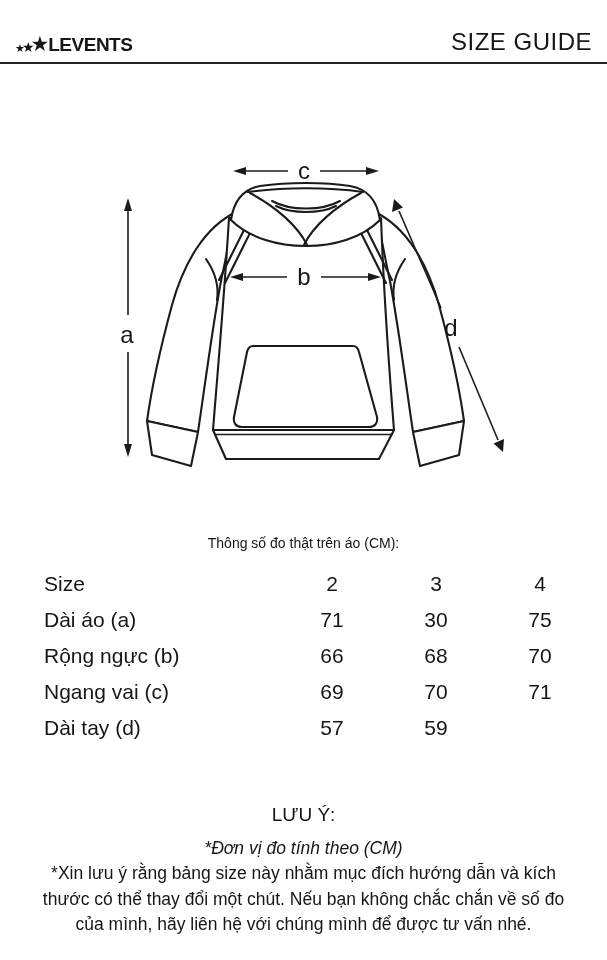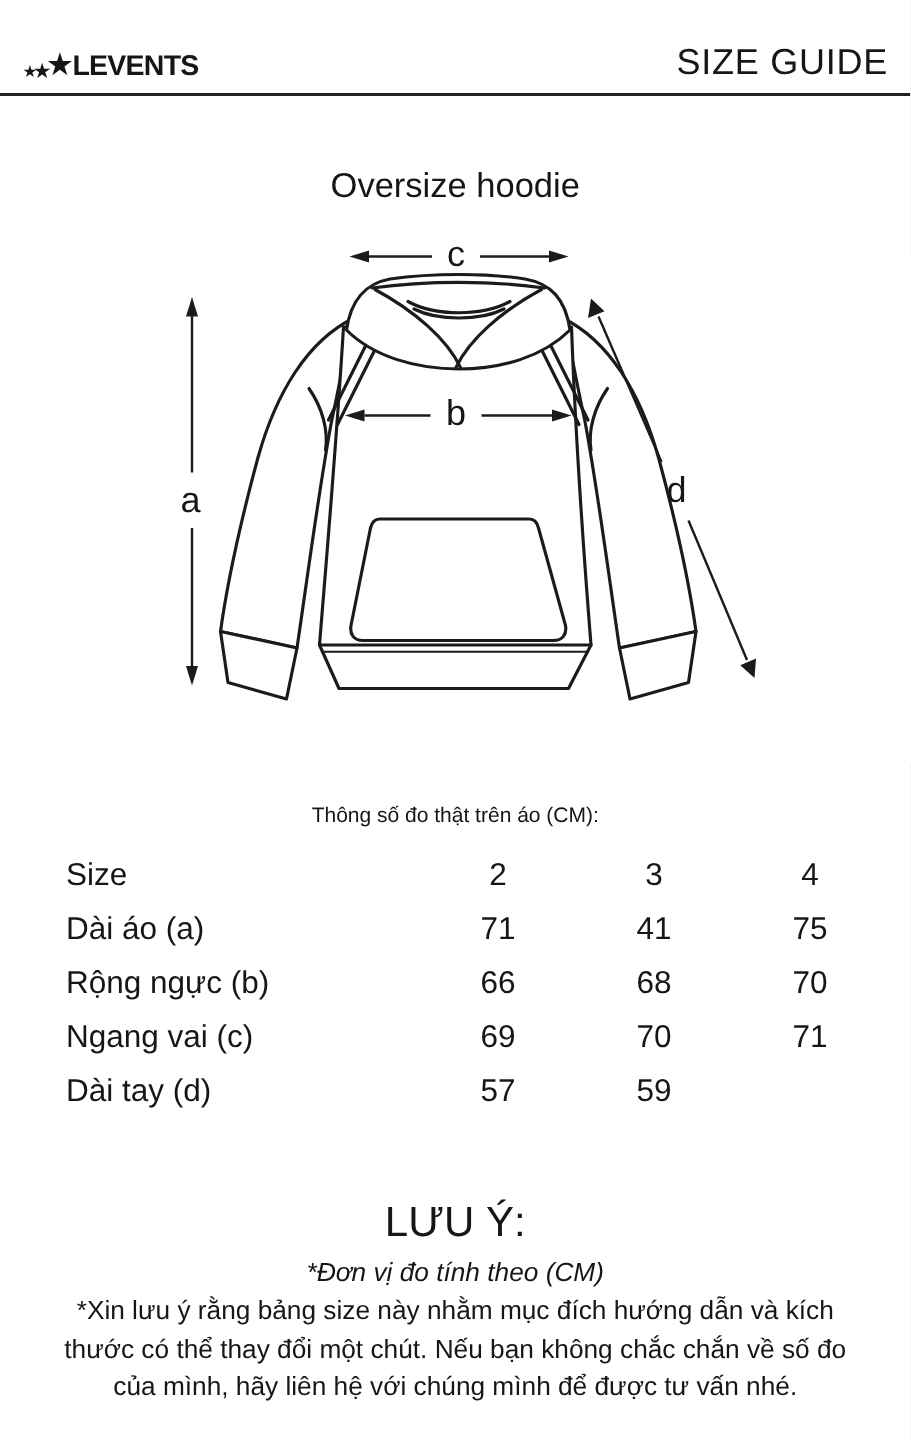--- a/index.html
+++ b/index.html
@@ -52,42 +52,41 @@
   }
   .size-table{margin:8px 15px 0 44px;}
   .trow{
     display:grid;grid-template-columns:1fr 104px 104px 104px;
     align-items:center;height:36px;font-size:21px;
   }
   .trow .cell-label{text-align:left;}
   .trow .cell-val{text-align:center;}
   
   .notes{position:absolute;top:800px;left:0;right:0;text-align:center;}
-  .notes-title{margin:0;font-size:28px;font-weight:400;line-height:30px;}
+  .notes-title{margin:0;font-size:19px;font-weight:400;line-height:30px;}
   .notes-unit{margin:6px 0 0 0;font-size:17.5px;line-height:25px;font-style:italic;}
   .notes-body{margin:0 auto;max-width:545px;font-size:17.5px;line-height:25.5px;}
 </style>
 </head>
 <body>
 
 <div class="page">
 
   <header class="header">
     <div class="logo">
       <span class="stars">
         <span class="st s1">★</span>
         <span class="st s2">★</span>
         <span class="st s3">★</span>
       </span>
       <span class="brand">LEVENTS</span>
     </div>
     <div class="page-label">SIZE GUIDE</div>
   </header>
 
-  <h1 class="product-title">Oversize hoodie</h1>
 
   <svg class="diagram" width="607" height="352" viewBox="0 148 607 352" xmlns="http://www.w3.org/2000/svg">
 
     <g>
       <path class="garment-fill" d="M236,212 C205,227 184,262 172,305 C162,342 152,385 147,421 L198,432 C205,385 212,330 221,281 C227,254 231,228 236,212 Z"></path>
       <path class="garment-fill" d="M147,421 L198,432 L191,466 L152,455 Z"></path>
       <path class="garment-fill" d="M375,212 C406,227 427,262 439,305 C449,342 459,385 464,421 L413,432 C406,385 399,330 390,281 C384,254 380,228 375,212 Z"></path>
       <path class="garment-fill" d="M464,421 L413,432 L420,466 L459,455 Z"></path>
     </g>
 
@@ -154,21 +153,21 @@
     <div class="size-table">
       <div class="trow">
         <div class="cell-label">Size</div>
         <div class="cell-val">2</div>
         <div class="cell-val">3</div>
         <div class="cell-val">4</div>
       </div>
       <div class="trow">
         <div class="cell-label">Dài áo (a)</div>
         <div class="cell-val">71</div>
-        <div class="cell-val">41</div>
+        <div class="cell-val">30</div>
         <div class="cell-val">75</div>
       </div>
       <div class="trow">
         <div class="cell-label">Rộng ngực (b)</div>
         <div class="cell-val">66</div>
         <div class="cell-val">68</div>
         <div class="cell-val">70</div>
       </div>
       <div class="trow">
         <div class="cell-label">Ngang vai (c)</div>

